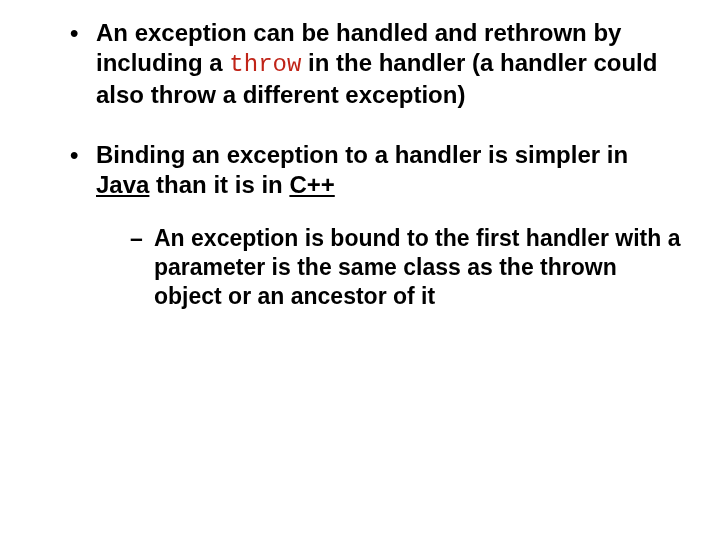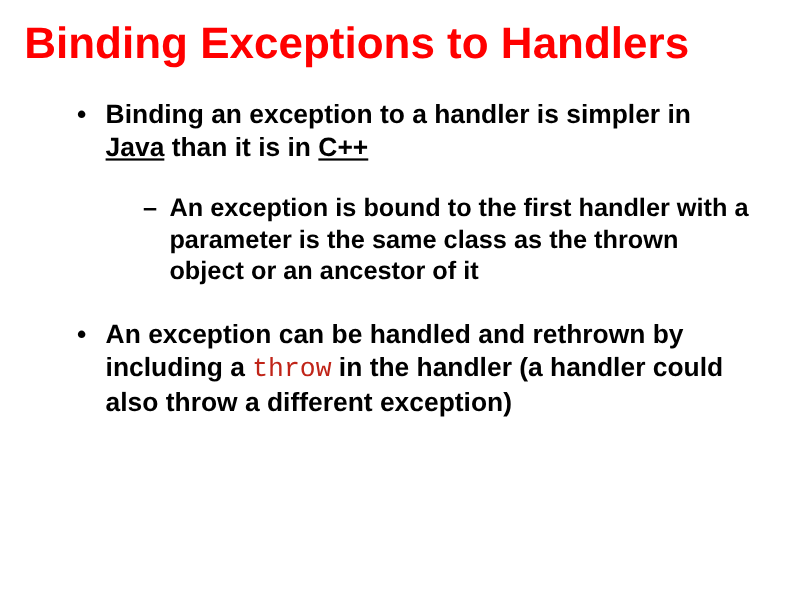--- a/index.html
+++ b/index.html
@@ -68,26 +68,25 @@
   .code {
     font-family: "Courier New", Courier, monospace;
     color: #c02418;
     font-weight: normal;
   }
 </style>
 </head>
 <body>
 
 <div class="slide">
-  <h1 class="title">Binding Exceptions to Handlers</h1>
 
   <ul class="level1">
+    <li>
+      <span>An exception can be handled and rethrown by including a </span><span class="code">throw</span><span> in the handler (a handler could also throw a different exception)</span>
+    </li>
     <li>
       <span>Binding an exception to a handler is simpler in </span><span class="u">Java</span><span> than it is in </span><span class="u">C++</span>
       <ul class="level2">
         <li>An exception is bound to the first handler with a parameter is the same class as the thrown object or an ancestor of it</li>
       </ul>
     </li>
-    <li>
-      <span>An exception can be handled and rethrown by including a </span><span class="code">throw</span><span> in the handler (a handler could also throw a different exception)</span>
-    </li>
   </ul>
 </div>
 
 </body></html>

